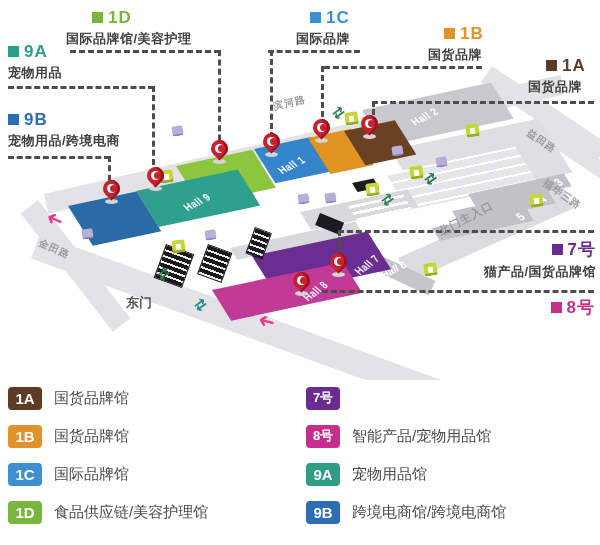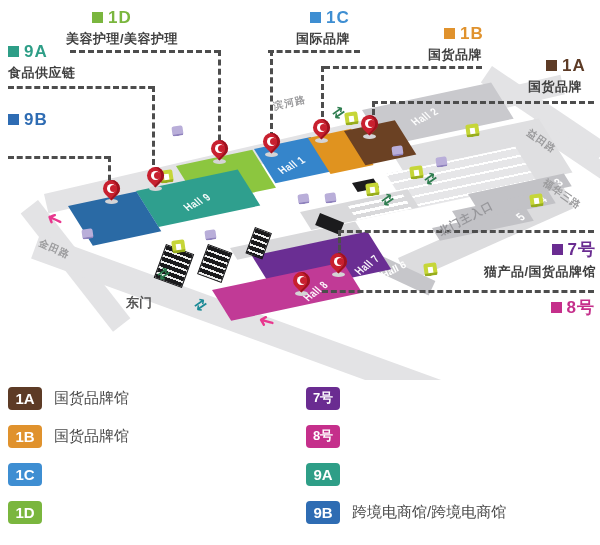--- a/index.html
+++ b/index.html
@@ -212,28 +212,29 @@
 
     <div class="rlabel" style="left:272px;top:100px;transform:rotate(-13deg);">滨河路</div>
     <div class="rlabel" style="left:532px;top:126px;transform:rotate(35deg);">益田路</div>
     <div class="rlabel" style="left:548px;top:176px;transform:rotate(35deg);">福华三路</div>
     <div class="rlabel" style="left:42px;top:236px;transform:rotate(24deg);">金田路</div>
     <div class="rlabel" style="left:436px;top:226px;font-size:11px;color:#97979b;transform:rotate(-28deg);">北门主入口</div>
     <div class="glabel" style="left:126px;top:294px;text-align:center;">东门</div>
 
     <div class="ann" style="left:66px;top:8px;">
       <span class="code c-1d" style="margin-left:26px;"><span class="sq bg-1d"></span><span>1D</span></span>
-      <span class="lbl">美容护理/美容护理</span>
+      <span class="lbl">国际品牌馆/美容护理</span>
     </div>
     <div class="ann" style="left:8px;top:42px;">
       <span class="code c-9a"><span class="sq bg-9a"></span><span>9A</span></span>
-      <span class="lbl">食品供应链</span>
+      <span class="lbl">宠物用品</span>
     </div>
     <div class="ann" style="left:8px;top:110px;">
       <span class="code c-9b"><span class="sq bg-9b"></span><span>9B</span></span>
+      <span class="lbl">宠物用品/跨境电商</span>
     </div>
     <div class="ann" style="left:296px;top:8px;">
       <span class="code c-1c" style="margin-left:14px;"><span class="sq bg-1c"></span><span>1C</span></span>
       <span class="lbl">国际品牌</span>
     </div>
     <div class="ann" style="left:428px;top:24px;">
       <span class="code c-1b" style="margin-left:16px;"><span class="sq bg-1b"></span><span>1B</span></span>
       <span class="lbl">国货品牌</span>
     </div>
     <div class="ann" style="left:528px;top:56px;">
@@ -253,31 +254,35 @@
     <div class="lrow" style="left:8px;top:4px;">
       <span class="badge bg-1a">1A</span>
       <span class="ltext">国货品牌馆</span>
     </div>
     <div class="lrow" style="left:8px;top:42px;">
       <span class="badge bg-1b">1B</span>
       <span class="ltext">国货品牌馆</span>
     </div>
     <div class="lrow" style="left:8px;top:80px;">
       <span class="badge bg-1c">1C</span>
+      <span class="ltext">国际品牌馆</span>
     </div>
     <div class="lrow" style="left:8px;top:118px;">
       <span class="badge bg-1d">1D</span>
+      <span class="ltext">食品供应链/美容护理馆</span>
     </div>
     <div class="lrow" style="left:306px;top:4px;">
       <span class="badge small bg-7">7号</span>
     </div>
     <div class="lrow" style="left:306px;top:42px;">
       <span class="badge small bg-8">8号</span>
+      <span class="ltext">智能产品/宠物用品馆</span>
     </div>
     <div class="lrow" style="left:306px;top:80px;">
       <span class="badge bg-9a">9A</span>
+      <span class="ltext">宠物用品馆</span>
     </div>
     <div class="lrow" style="left:306px;top:118px;">
       <span class="badge bg-9b">9B</span>
       <span class="ltext">跨境电商馆/跨境电商馆</span>
     </div>
   </div>
 </div>
 
 </body></html>

